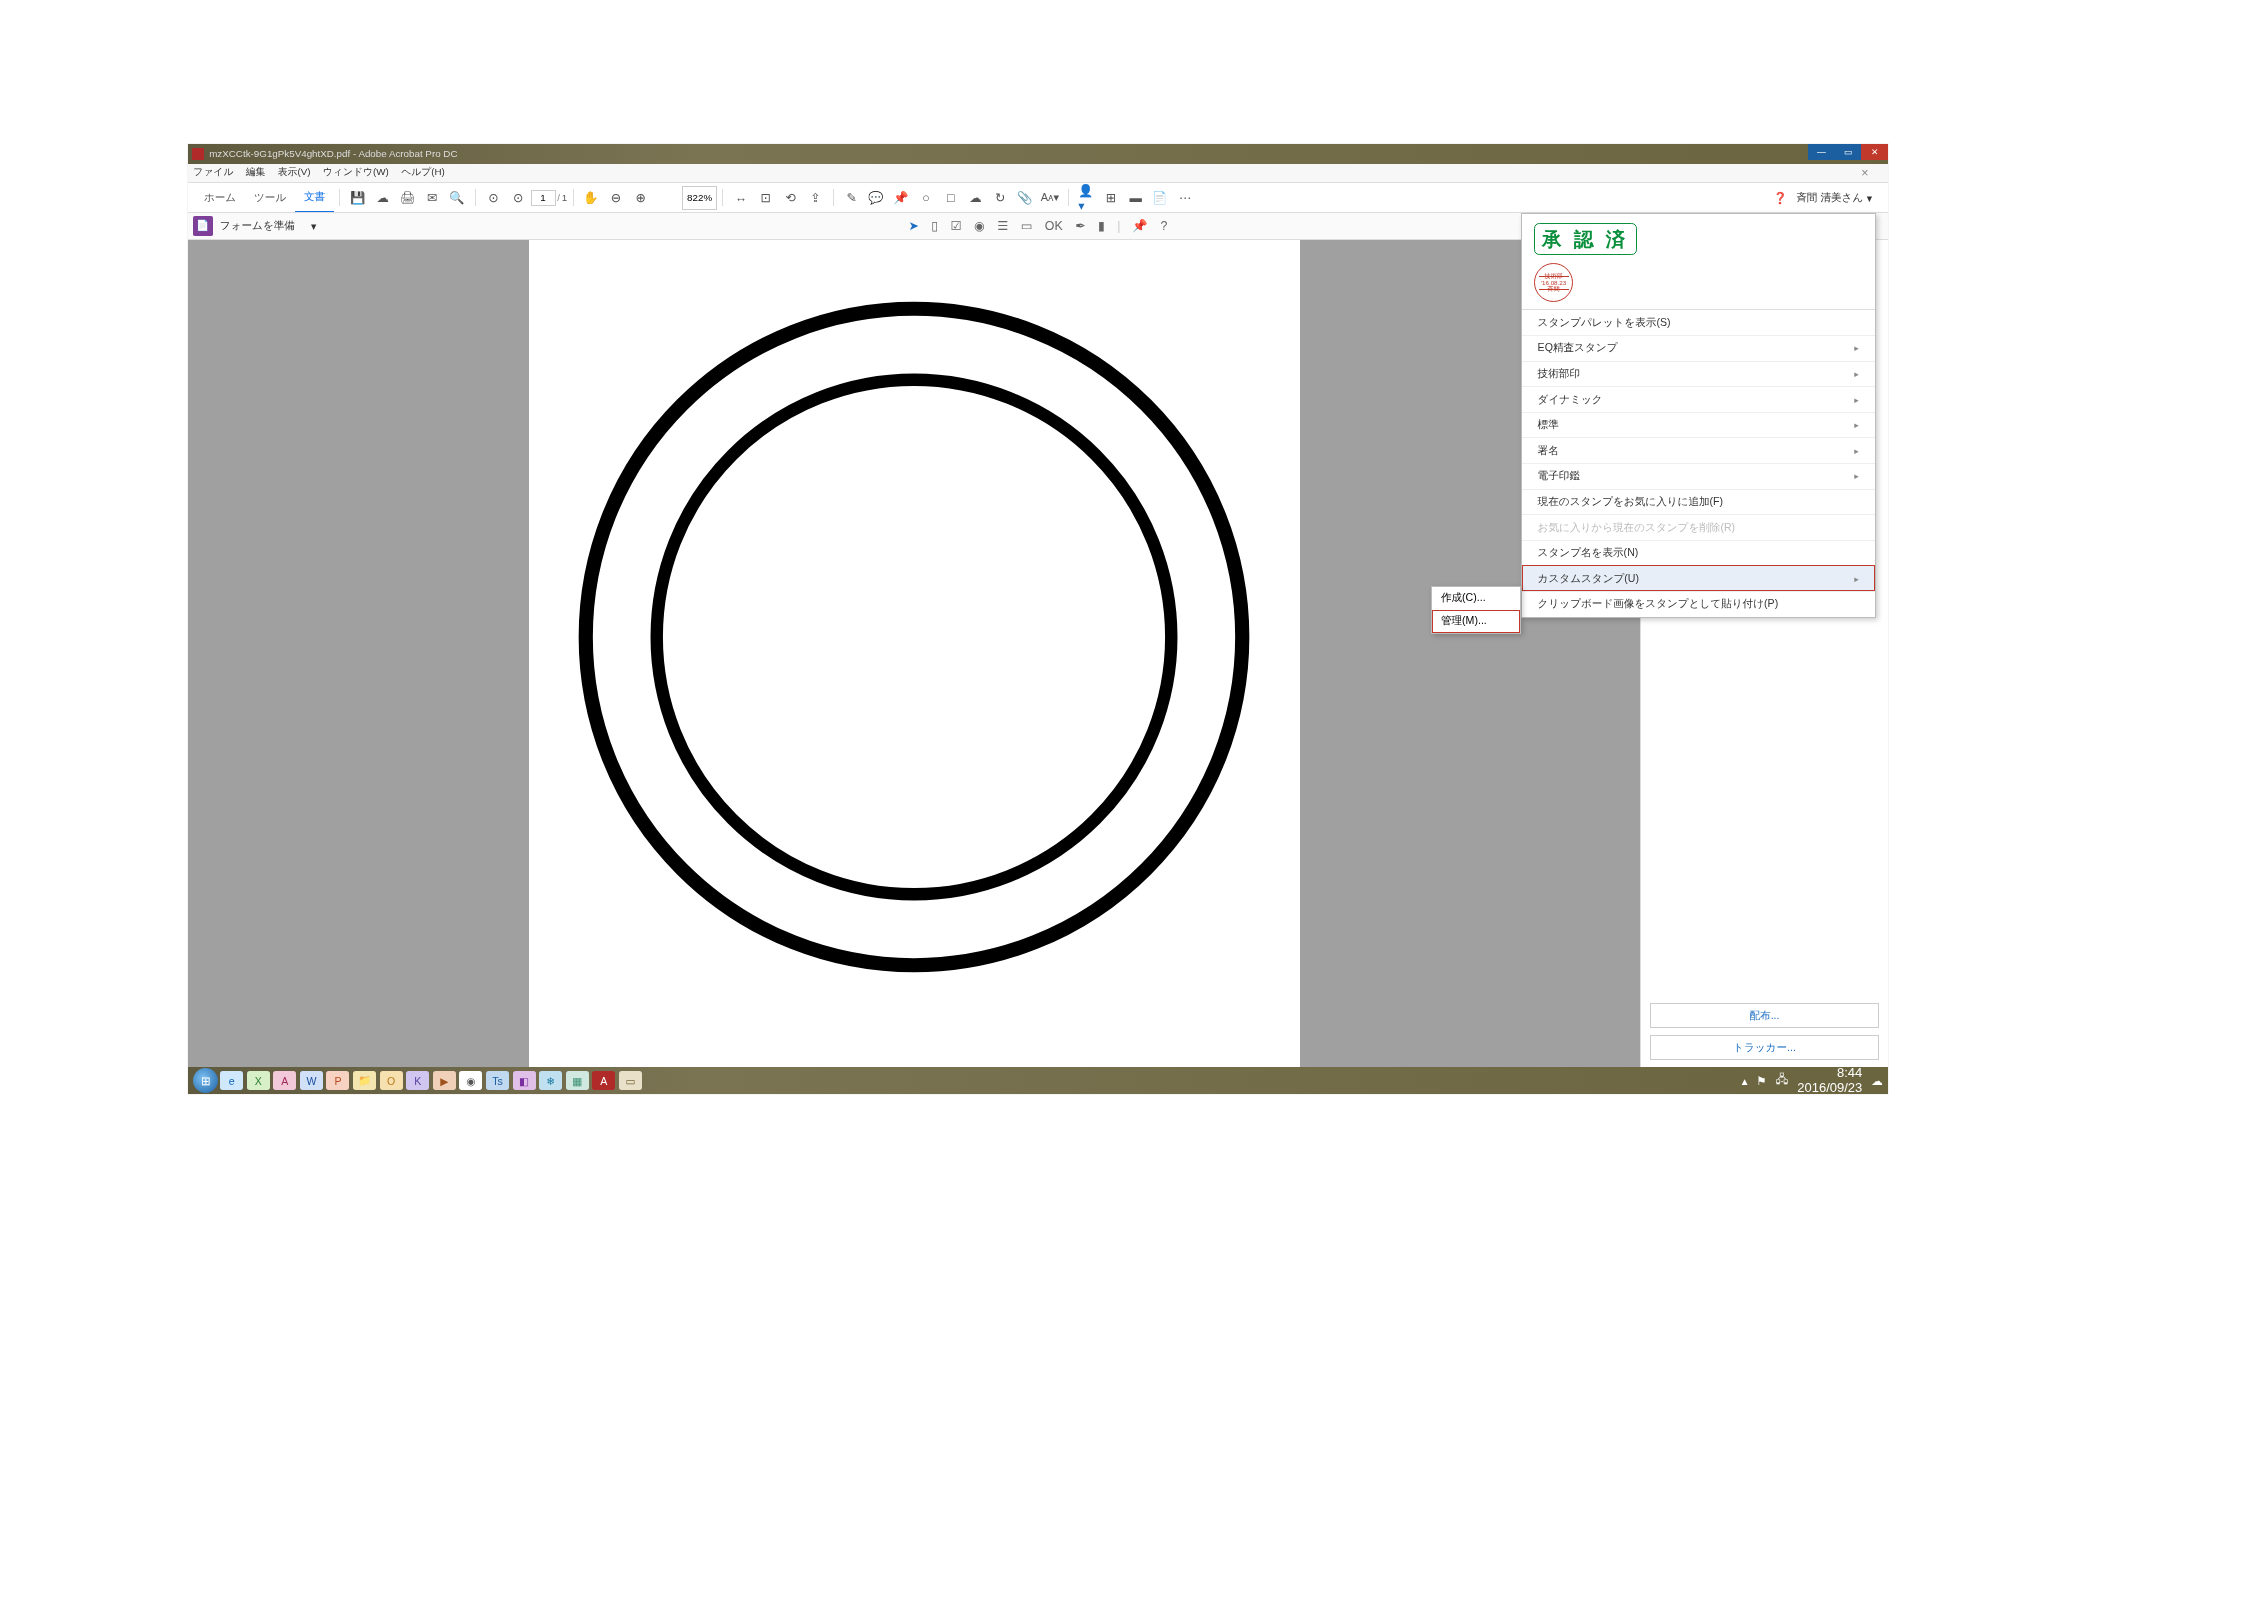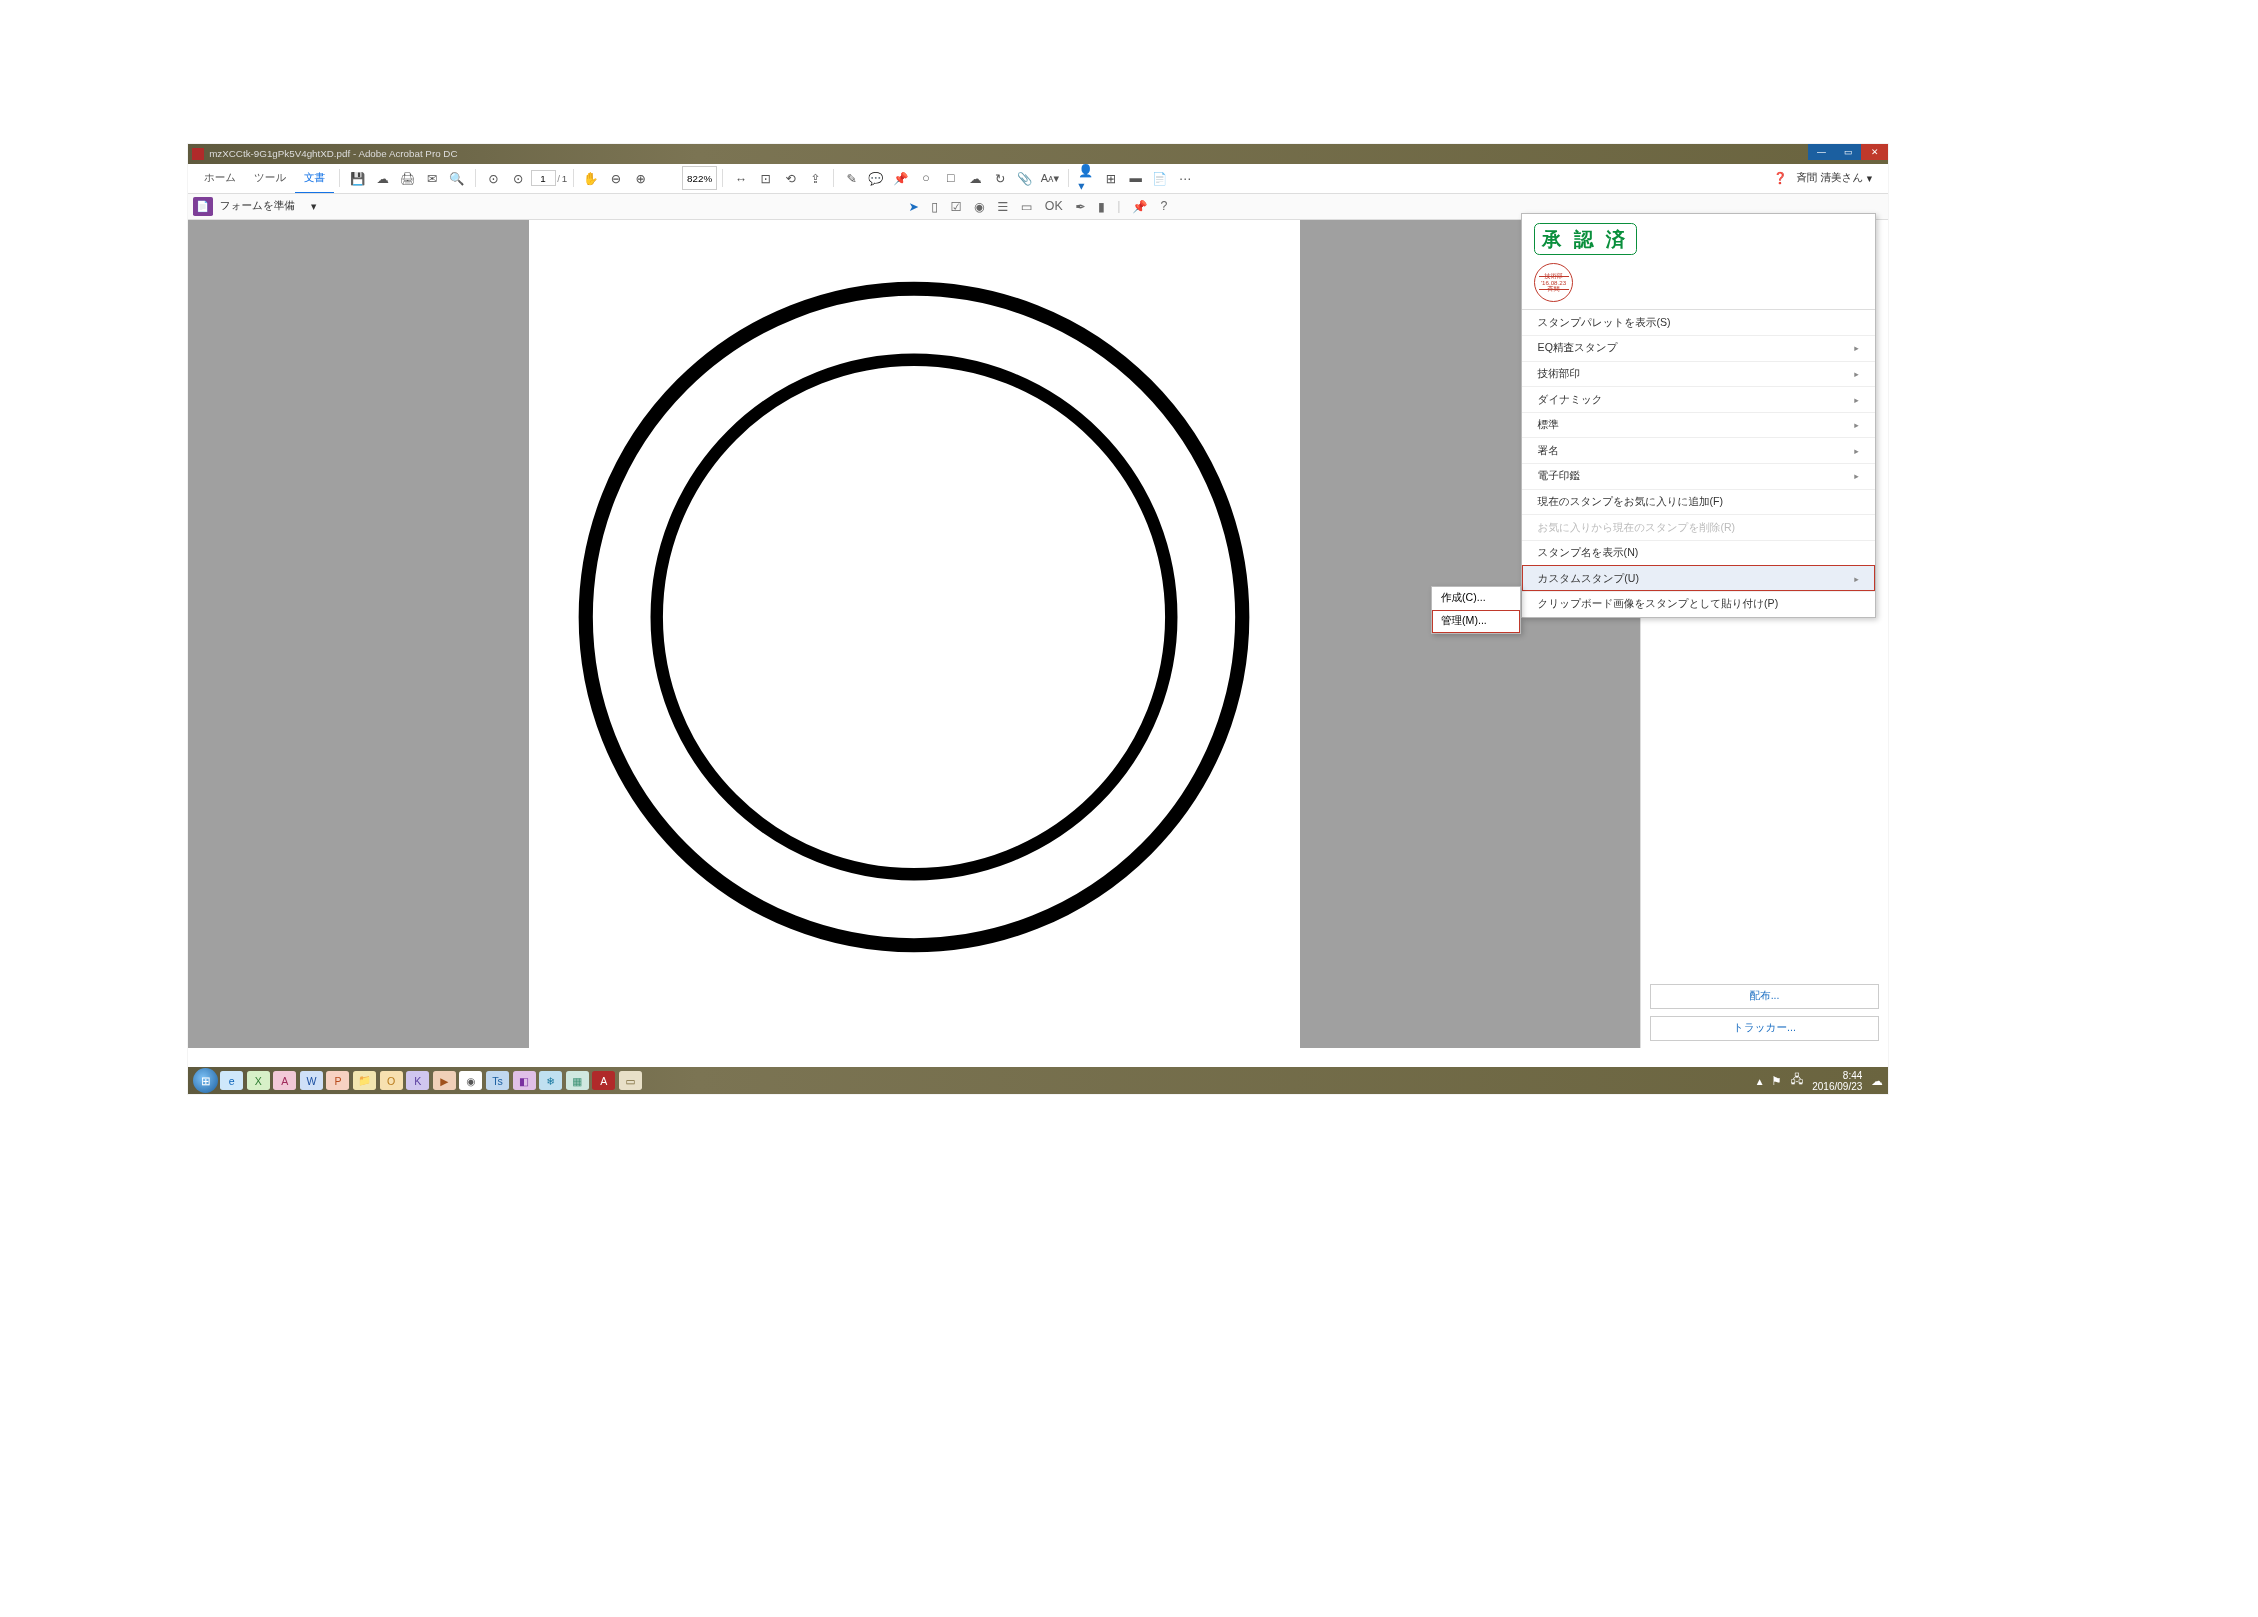--- a/index.html
+++ b/index.html
@@ -248,21 +248,21 @@
   .task-ico {
     width: 23px; height: 19.5px; margin: 0 1.8px;
     background: #eee; border-radius: 2.7px;
     display:flex; align-items:center; justify-content:center;
     font-size: 10.6px; color:#333;
   }
   .tray {
     margin-left: auto; display:flex; align-items:center; gap:8.9px;
     color:#fff; font-size:9.8px;
   }
-  .tray .clock { text-align:right; line-height:1.1; font-size:10px; }
+  .tray .clock { text-align:right; line-height:1.1; font-size:13px; }
   .tray .tray-ico { font-size:11.5px; }
 
   
   .t-ie{background:#cfe8fb;color:#0a62b8}
   .t-xl{background:#d7f0c8;color:#2f7d32}
   .t-ac{background:#f2c9d8;color:#a02a5b}
   .t-wd{background:#cfe0f7;color:#1b4fa0}
   .t-pp{background:#f7d2c2;color:#b84a1b}
   .t-fl{background:#f3e6b0;color:#8a6d1b}
   .t-ol{background:#f7e0b0;color:#b87a1b}
@@ -284,20 +284,28 @@
   <div class="titlebar">
     <div class="app-icon"></div>
     <span>mzXCCtk-9G1gPk5V4ghtXD.pdf - Adobe Acrobat Pro DC</span>
     <div class="win-btns">
       <div class="win-btn blue">—</div>
       <div class="win-btn blue">▭</div>
       <div class="win-btn red">✕</div>
     </div>
   </div>
 
+  <div class="menubar">
+    <span>ファイル</span>
+    <span>編集</span>
+    <span>表示(V)</span>
+    <span>ウィンドウ(W)</span>
+    <span>ヘルプ(H)</span>
+    <span class="close-doc">×</span>
+  </div>
 
   <div class="toolbar">
     <div class="tab">ホーム</div>
     <div class="tab">ツール</div>
     <div class="tab active">文書</div>
     <div class="sep"></div>
     <span class="tool-ico">💾</span>
     <span class="tool-ico">☁</span>
     <span class="tool-ico">🖨</span>
     <span class="tool-ico">✉</span>

